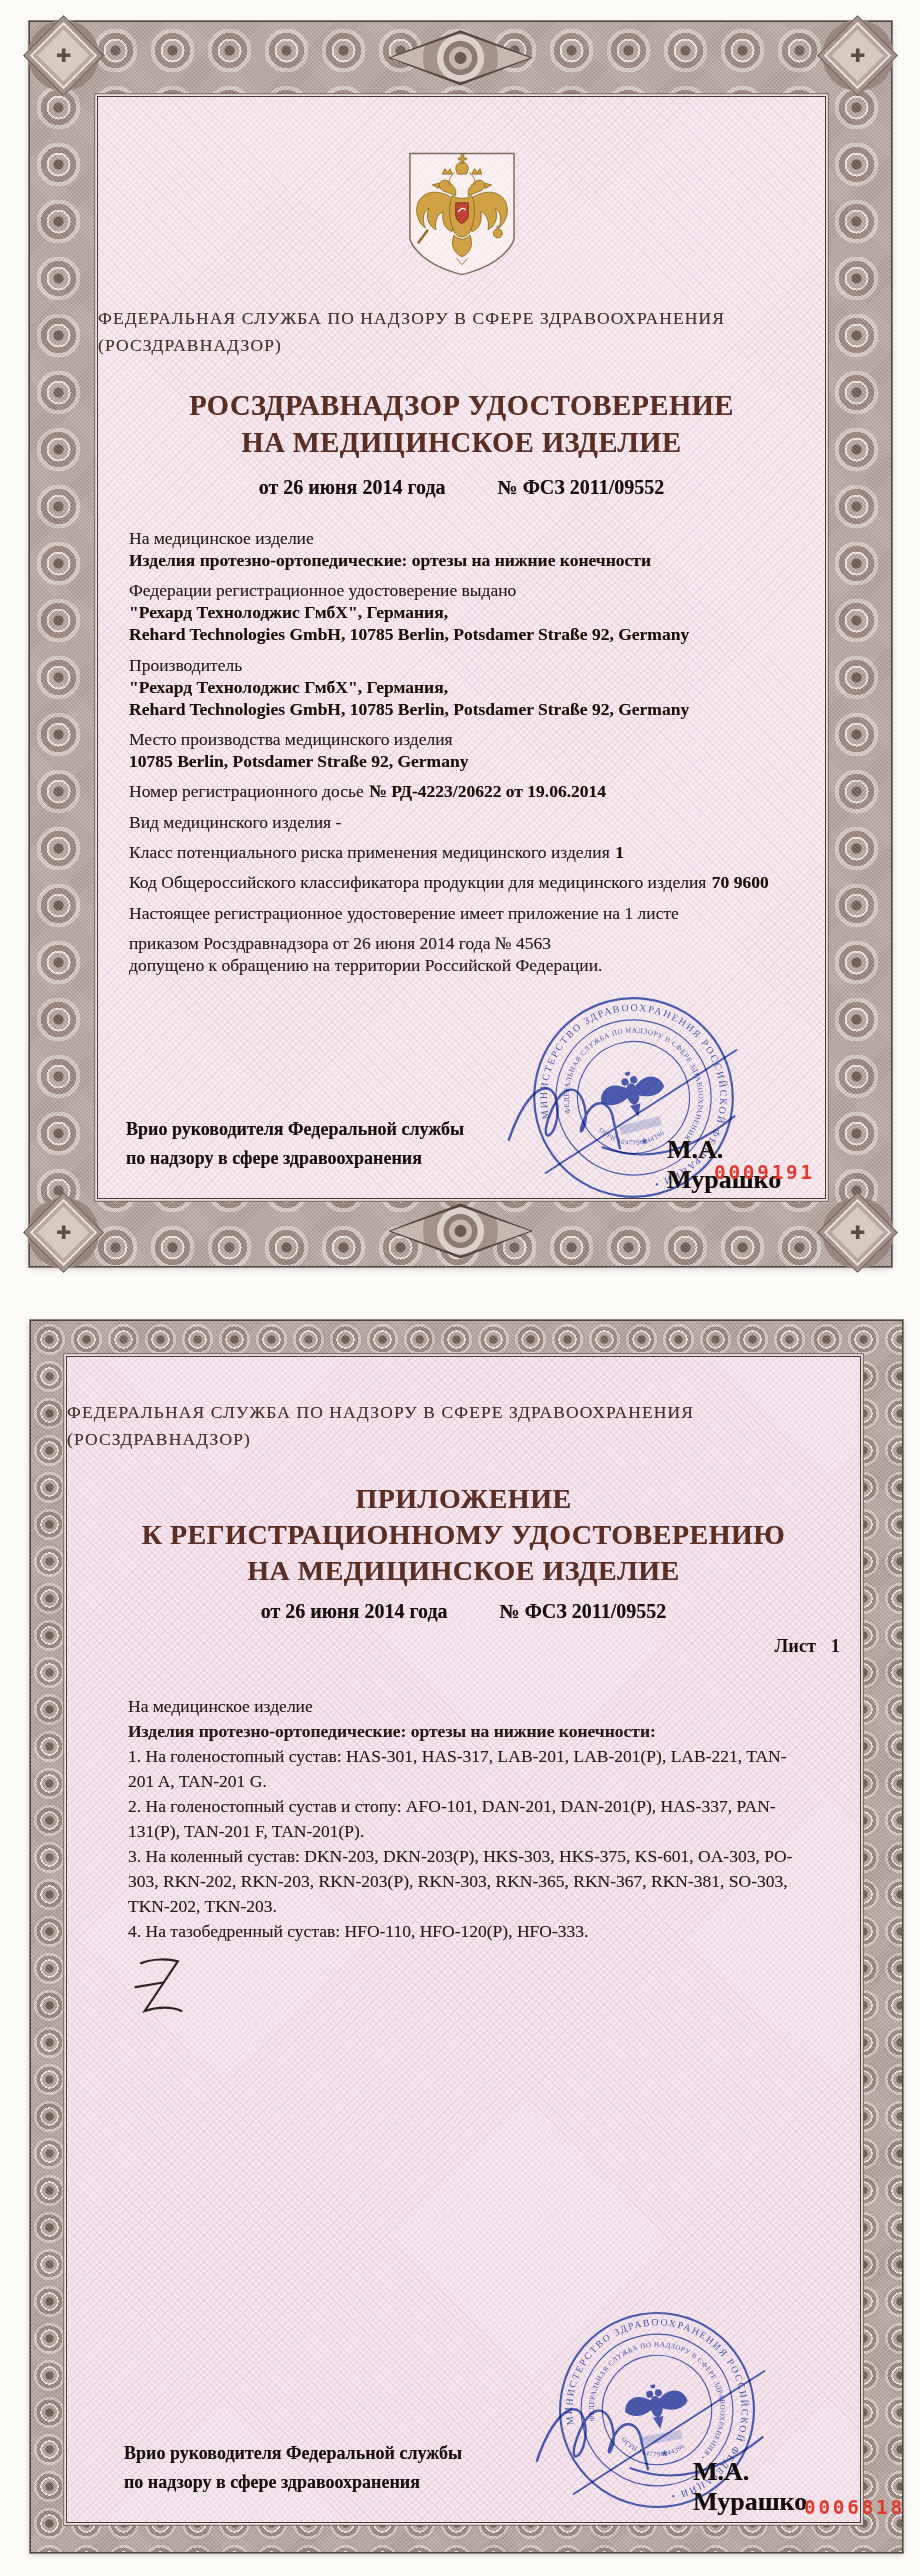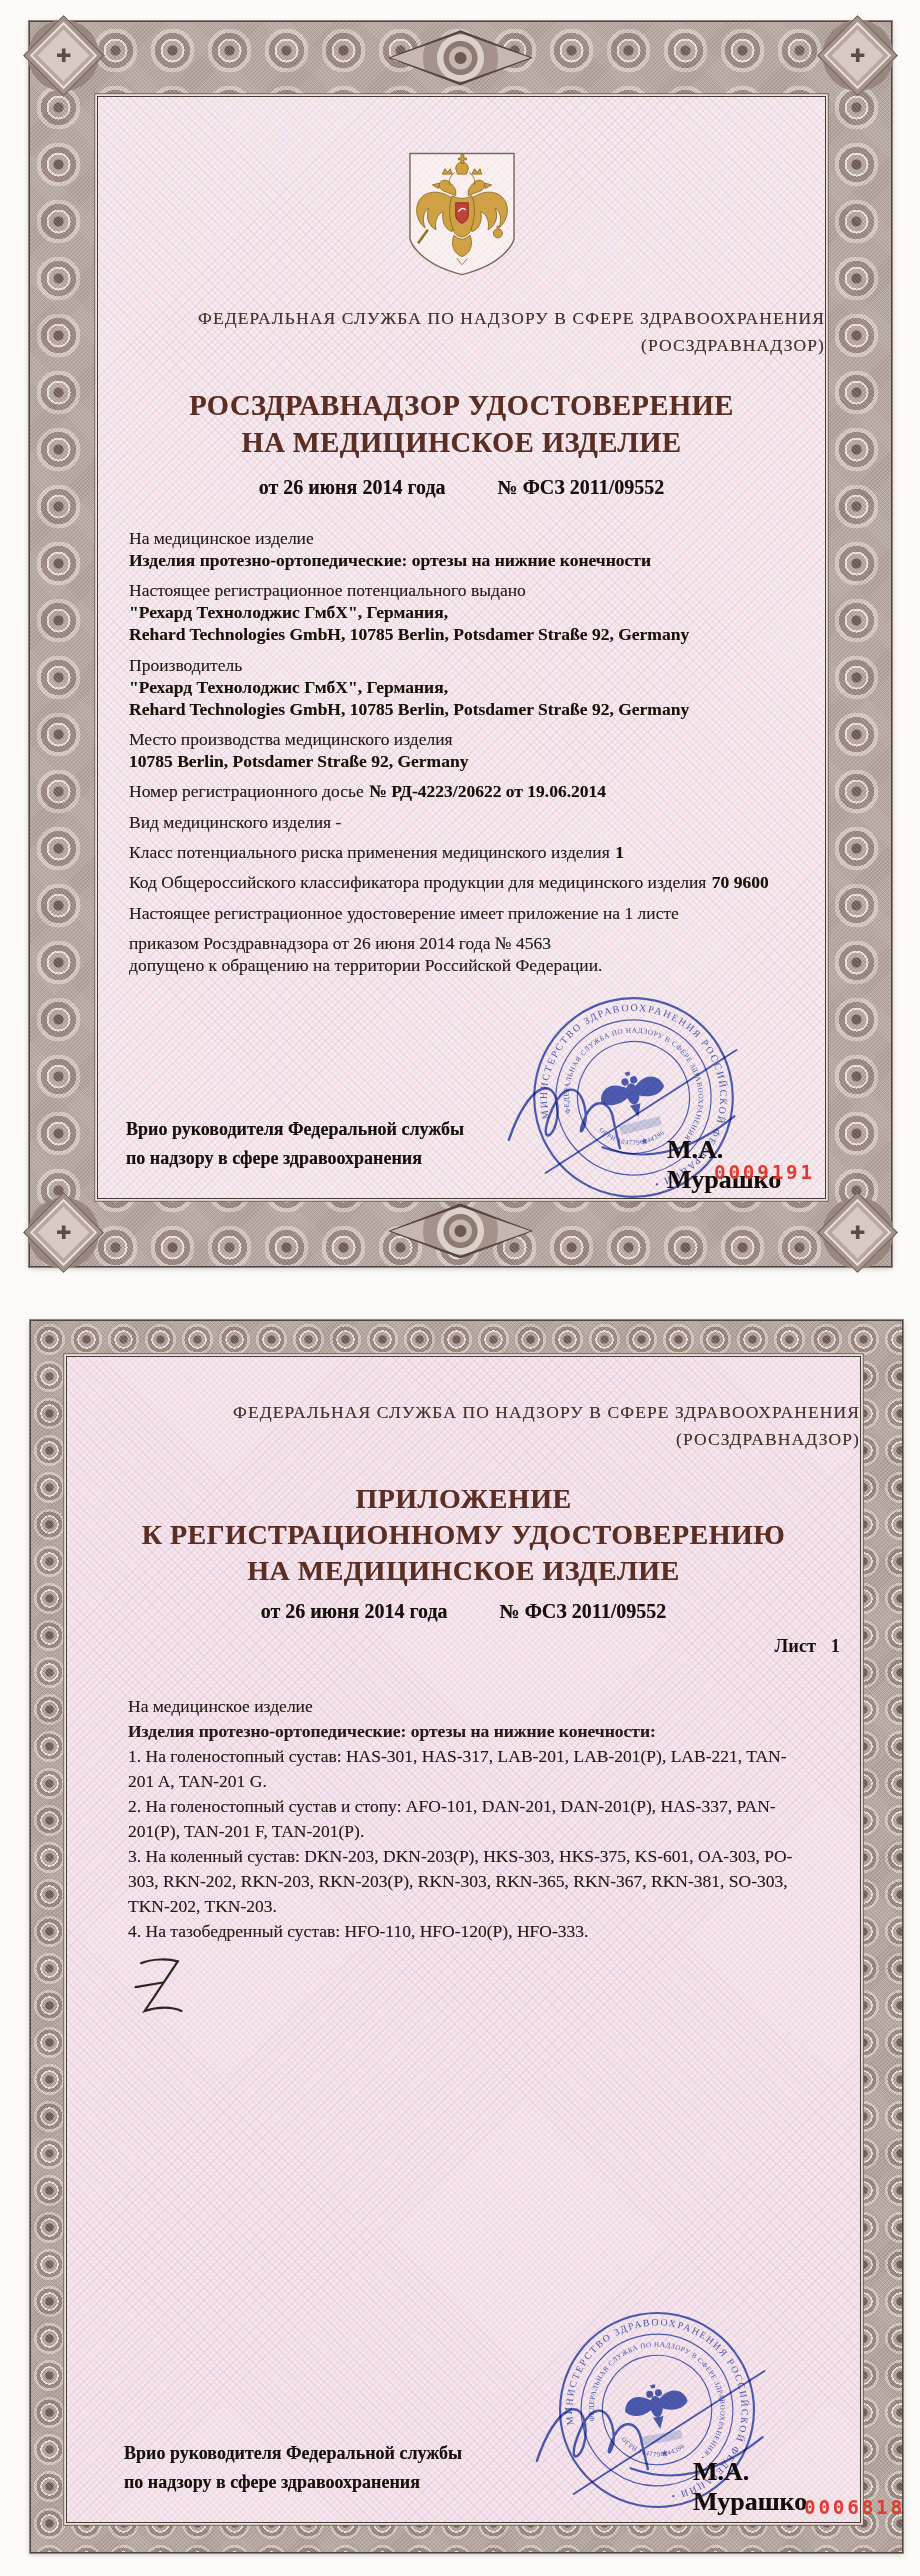--- a/index.html
+++ b/index.html
@@ -76,21 +76,21 @@
     background:#55453e;
   }
   .mid .dm2 {
     position:absolute; inset:2.8px;
     clip-path:polygon(50% 0,100% 50%,50% 100%,0 50%);
     background:radial-gradient(circle at 50% 50%, #6d5a52 0 5.5px, #c6b8b1 6.4px 11px, #8d7a71 12px 16.6px, #dbd0ca 17.5px 23px, #a5938b 24px 37px, #c6b8b1 38px 74px);
   }
 
   
   .coa-wrap { text-align:center; padding-top:52px; height:195px; }
-  .agency { text-align:right; font-size:17.5px; letter-spacing:1.1px; color:#44332c; line-height:27px; margin-top:13px; text-shadow:0 0 0.5px rgba(68,51,44,.55); }
+  .agency { text-align:left; font-size:17.5px; letter-spacing:1.1px; color:#44332c; line-height:27px; margin-top:13px; text-shadow:0 0 0.5px rgba(68,51,44,.55); }
   .divider { height:0.9px; margin:15.6px auto 0; width:92%;
     background:linear-gradient(90deg, rgba(122,102,93,0), rgba(122,102,93,.85) 6%, rgba(122,102,93,.85) 94%, rgba(122,102,93,0)); }
   .title { text-align:center; font-weight:bold; color:#5a2e23; font-size:28.5px; line-height:37px; margin-top:12px; letter-spacing:0.5px; text-shadow:0 0 0.6px rgba(90,46,35,.6); }
   .doc2 .title { font-size:28px; line-height:36px; }
   .daterow { display:flex; justify-content:center; gap:52px; font-weight:bold; font-size:20px; color:#17110e; margin-top:14.7px; text-shadow:0 0 0.5px rgba(23,17,14,.5); }
   .sheetrow { text-align:right; font-weight:bold; font-size:18.4px; margin:13px 20px 0 0; color:#17110e; }
   .sheetrow .n { margin-left:14.7px; }
 
   .body1 { margin:28px 26px 0 31px; font-size:17.5px; line-height:22px; }
   .blk { margin-bottom:8.3px; }
@@ -186,21 +186,21 @@
       <span>от  26 июня 2014 года</span>
       <span>№  ФСЗ 2011/09552</span>
     </div>
 
     <div class="body1">
       <div class="blk">
         <div>На медицинское изделие</div>
         <div class="b">Изделия протезно-ортопедические: ортезы на нижние конечности</div>
       </div>
       <div class="blk">
-        <div>Настоящее регистрационное потенциального выдано</div>
+        <div>Федерации регистрационное удостоверение выдано</div>
         <div class="b">"Рехард Технолоджис ГмбХ", Германия,</div>
         <div class="b">Rehard Technologies GmbH, 10785 Berlin, Potsdamer Straße 92, Germany</div>
       </div>
       <div class="blk">
         <div>Производитель</div>
         <div class="b">"Рехард Технолоджис ГмбХ", Германия,</div>
         <div class="b">Rehard Technologies GmbH, 10785 Berlin, Potsdamer Straße 92, Germany</div>
       </div>
       <div class="blk">
         <div>Место производства медицинского изделия</div>
@@ -297,21 +297,21 @@
     </div>
 
     <div class="sheetrow">
       <span>Лист</span><span class="n">1</span>
     </div>
 
     <div class="body2">
       <div>На медицинское изделие</div>
       <div class="intro">Изделия протезно-ортопедические: ортезы на нижние конечности:</div>
       <div>1. На голеностопный сустав: HAS-301, HAS-317, LAB-201, LAB-201(P), LAB-221, TAN-201 A, TAN-201 G.</div>
-      <div>2. На голеностопный сустав и стопу: AFO-101, DAN-201, DAN-201(P), HAS-337, PAN-201(P), TAN-201 F, TAN-201(P).</div>
+      <div>2. На голеностопный сустав и стопу: AFO-101, DAN-201, DAN-201(P), HAS-337, PAN-131(P), TAN-201 F, TAN-201(P).</div>
       <div>3. На коленный сустав: DKN-203, DKN-203(P), HKS-303, HKS-375, KS-601, OA-303, PO-303, RKN-202, RKN-203, RKN-203(P), RKN-303, RKN-365, RKN-367, RKN-381, SO-303, TKN-202, TKN-203.</div>
       <div>4. На тазобедренный сустав: HFO-110, HFO-120(P), HFO-333.</div>
 
       <svg class="zmark" width="57" height="68" viewBox="0 0 62 74">
         <g stroke="#2b2520" stroke-width="2.4" fill="none" stroke-linecap="round">
           <path d="M12,10 C24,5 42,5 52,8 L16,62 C30,57 46,57 56,62"></path>
           <path d="M6,36 L36,31"></path>
         </g>
       </svg>
     </div>

